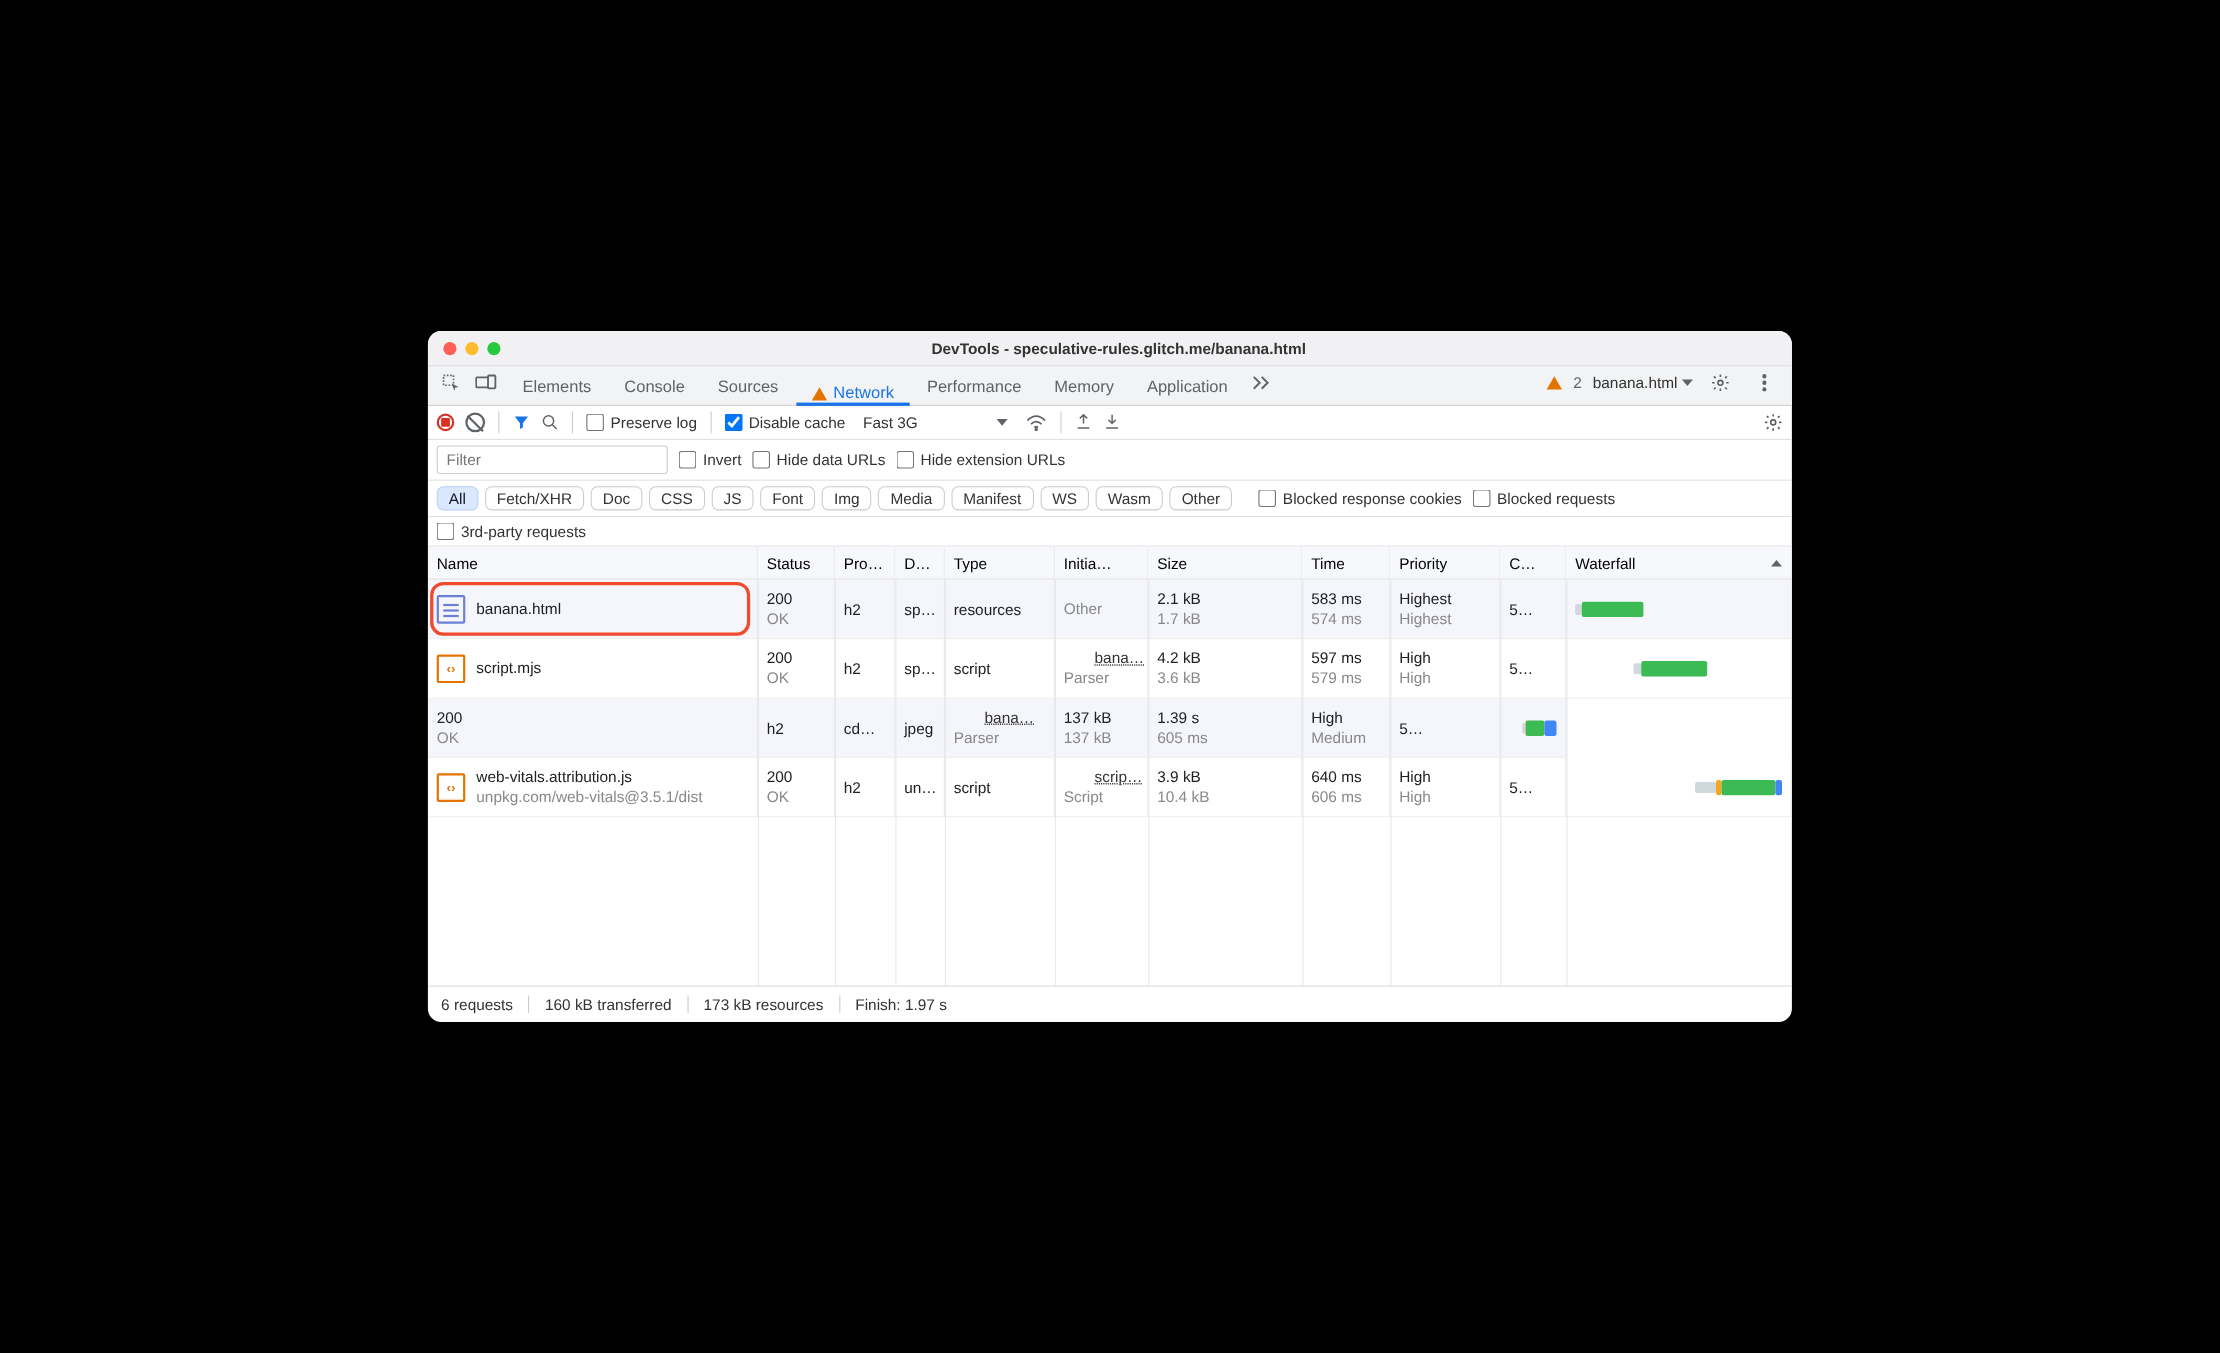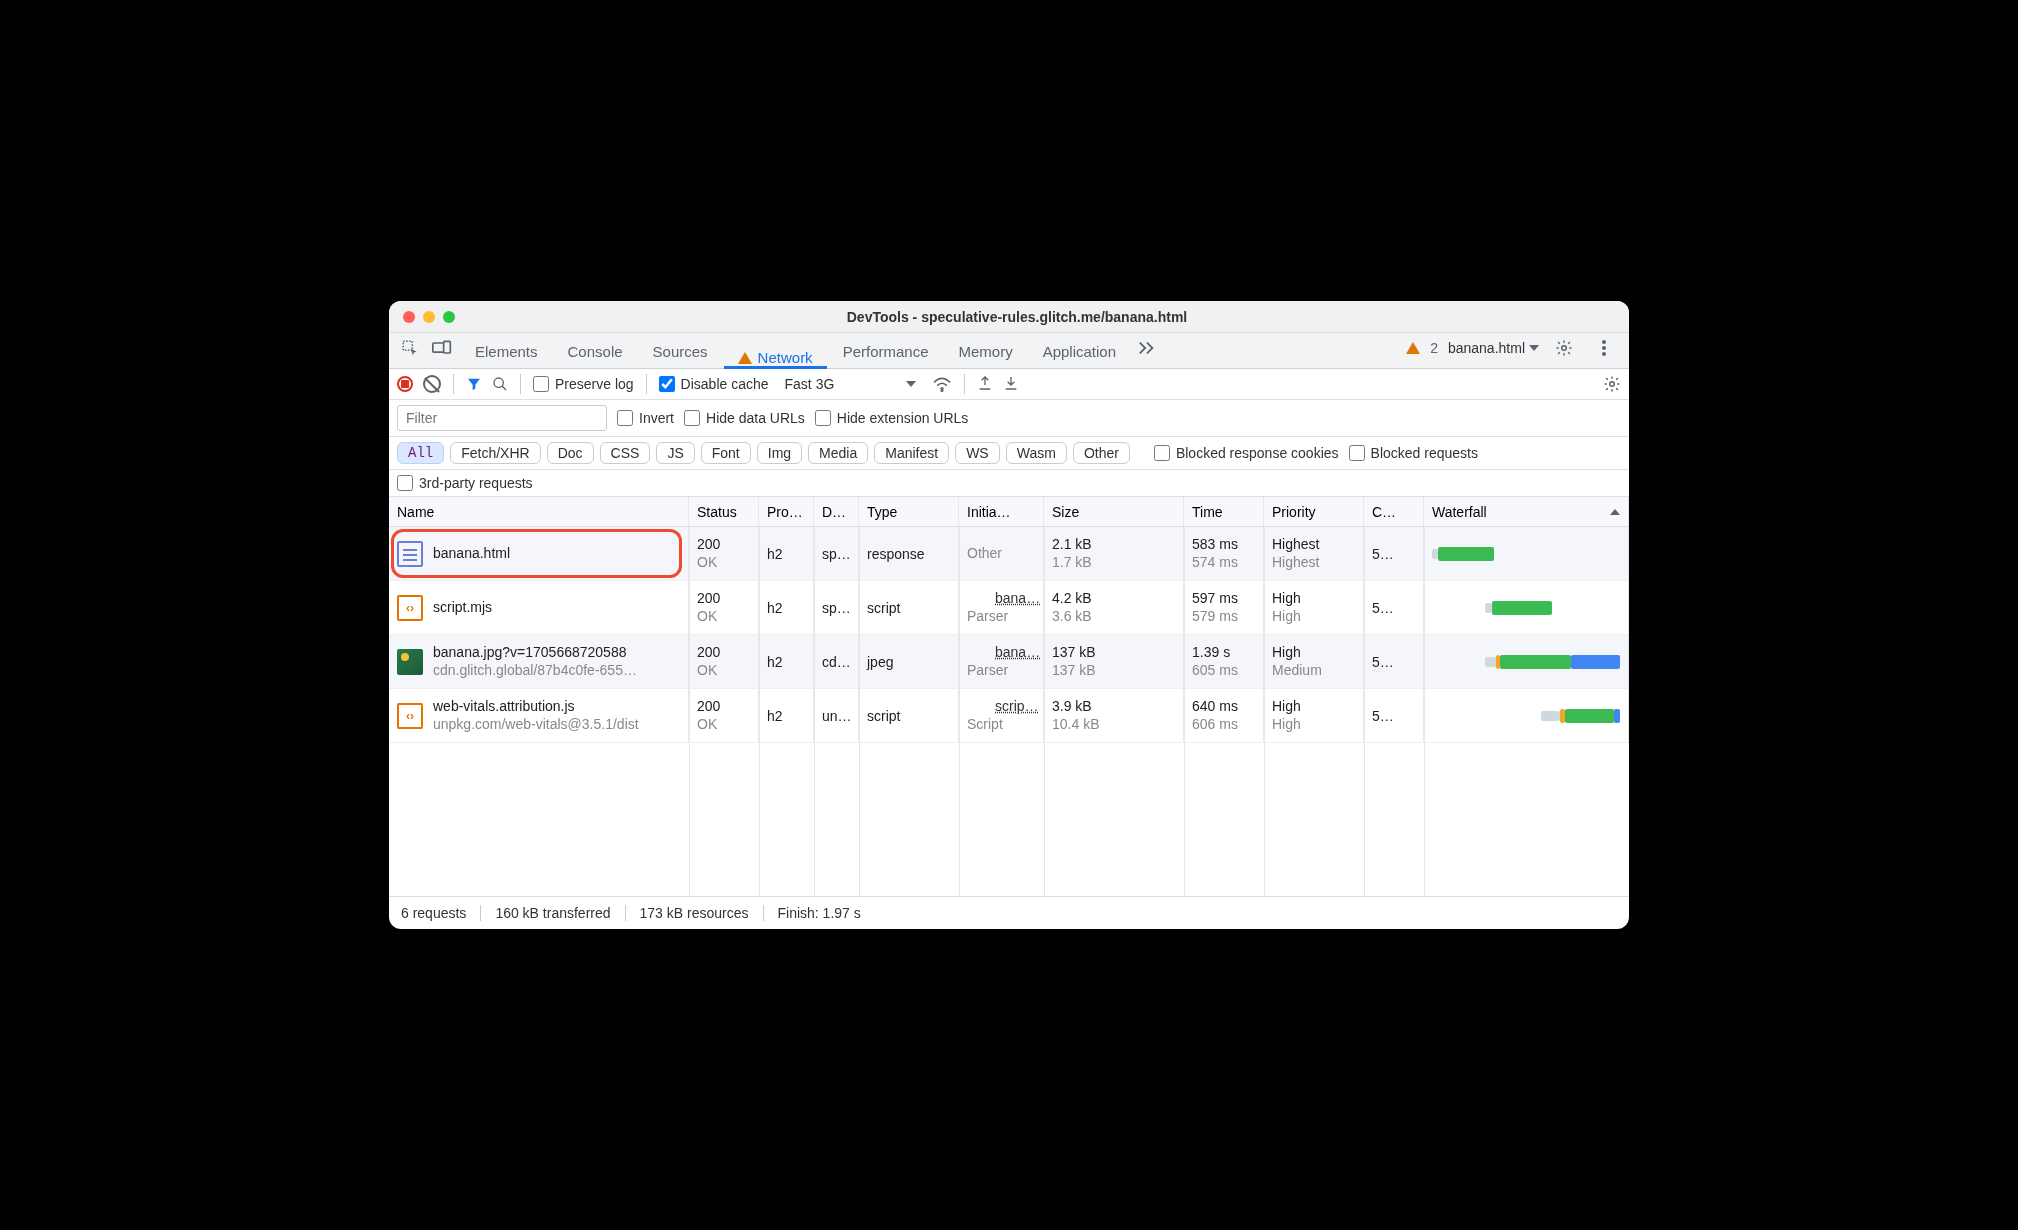--- a/index.html
+++ b/index.html
@@ -128,21 +128,21 @@
   }
   .filter-input {
     width: 210px; height:26px; border:1px solid #ccc; border-radius:3px; padding:0 8px; font-size:14px;
   }
   .chips {
     display:flex; gap:6px; flex-wrap:wrap; align-items:center;
   }
   .chip {
     border:1px solid #ccc; border-radius:6px; padding:2px 10px; font-size:14px; background:#fff; cursor:pointer;
   }
-  .chip.active { background:#dbe7ff; border-color:#b9d0f8; color:#701a75;font-family:Liberation Mono, monospace;}
+  .chip.active { background:#dbe7ff; border-color:#b9d0f8; color:#0f172a;}
   
   .grid {
     display:grid;
     grid-template-columns: 300px 70px 55px 45px 100px 85px 140px 80px 100px 60px 1fr;
     font-size: 14px;
   }
   .hcell, .cell {
     border-right:1px solid #e8e8e8;
     padding: 6px 8px;
     overflow:hidden; text-overflow:ellipsis; white-space:nowrap;
@@ -391,21 +391,21 @@
             <div class="hl-ring"></div>
           </div>
           <div class="cell ">
             <div class="twoline">
               <span>200</span>
               <span class="sub">OK</span>
             </div>
           </div>
           <div class="cell ">h2</div>
           <div class="cell ">sp…</div>
-          <div class="cell ">response</div>
+          <div class="cell ">resources</div>
           <div class="cell ">
             <div class="twoline">
               <span class="muted">Other</span>
             </div>
           </div>
           <div class="cell num">
             <div class="twoline">
               <span>2.1 kB</span>
               <span class="sub">1.7 kB</span>
             </div>
@@ -472,27 +472,20 @@
           </div>
           <div class="cell ">5…</div>
           <div class="cell">
             <div class="wf">
               <div class="bar wait" style="left: 28%; width: 4%;"></div>
               <div class="bar green" style="left: 32%; width: 32%;"></div>
             </div>
           </div>
         </div>
         <div class="grid row alt">
-          <div class="cell name">
-            <div class="file-icon img-icon"></div>
-            <div class="twoline">
-              <span>banana.jpg?v=1705668720588</span>
-              <span class="sub">cdn.glitch.global/87b4c0fe-655…</span>
-            </div>
-          </div>
           <div class="cell ">
             <div class="twoline">
               <span>200</span>
               <span class="sub">OK</span>
             </div>
           </div>
           <div class="cell ">h2</div>
           <div class="cell ">cd…</div>
           <div class="cell ">jpeg</div>
           <div class="cell ">

